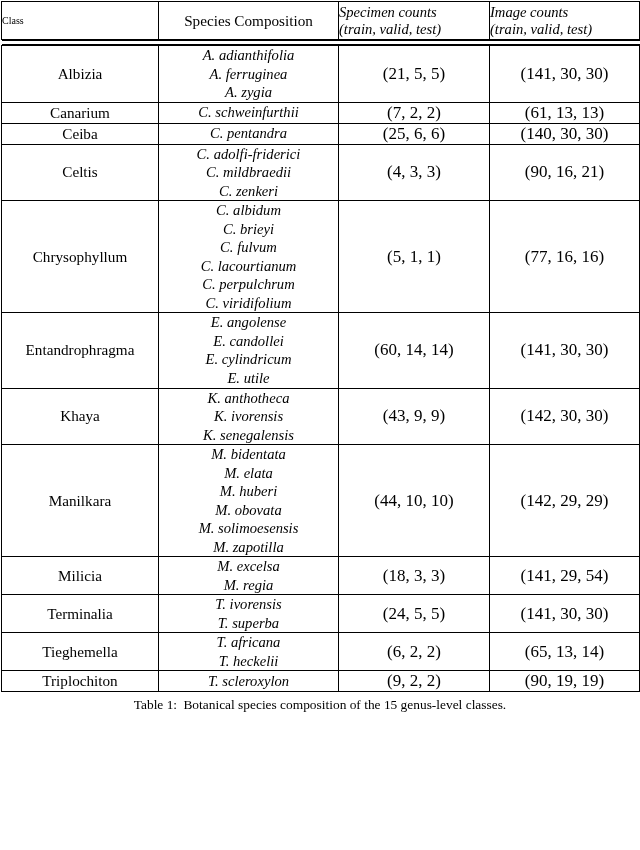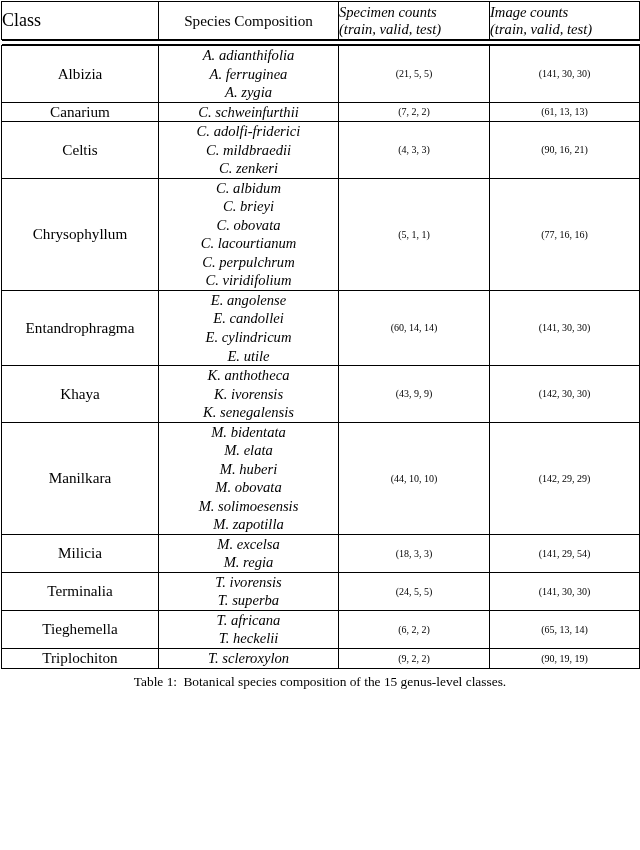--- a/index.html
+++ b/index.html
@@ -43,21 +43,21 @@
   thead th {
     border-bottom: 1px solid #000;
     padding: 3px 0 4px 0;
     height: 38px;
     box-sizing: border-box;
   }
   th.h-class {
     text-align: left;
     padding-left: 8px;
     font-style: normal;
-    font-size: 18px;
+    font-size: 10px;
   }
   th.h-species {
     text-align: center;
     font-style: normal;
     font-size: 15.2px;
   }
   th.h-counts {
     text-align: left;
     font-style: italic;
     font-size: 14.6px;
@@ -91,21 +91,21 @@
     text-align: center;
     font-style: italic;
     line-height: 1.27;
     padding: 2px 2px;
     font-size: 14.6px;
   }
   td.cell-species .sp { display: block; white-space: nowrap; }
   td.cell-num {
     text-align: center;
     font-style: normal;
-    font-size: 10px;
+    font-size: 17px;
   }
 
   
   .caption {
     margin-top: 5px;
     text-align: center;
     font-size: 13.4px;
     padding: 0 4px;
     line-height: 1.2;
   }
@@ -155,35 +155,43 @@
         </tr>
         <tr>
           <td class="cell-class">Canarium</td>
           <td class="cell-species">
             <span class="sp">C. schweinfurthii</span>
           </td>
           <td class="cell-num">(7, 2, 2)</td>
           <td class="cell-num">(61, 13, 13)</td>
         </tr>
         <tr>
+          <td class="cell-class">Ceiba</td>
+          <td class="cell-species">
+            <span class="sp">C. pentandra</span>
+          </td>
+          <td class="cell-num">(25, 6, 6)</td>
+          <td class="cell-num">(140, 30, 30)</td>
+        </tr>
+        <tr>
           <td class="cell-class">Celtis</td>
           <td class="cell-species">
             <span class="sp">C. adolfi-friderici</span>
             <span class="sp">C. mildbraedii</span>
             <span class="sp">C. zenkeri</span>
           </td>
           <td class="cell-num">(4, 3, 3)</td>
           <td class="cell-num">(90, 16, 21)</td>
         </tr>
         <tr>
           <td class="cell-class">Chrysophyllum</td>
           <td class="cell-species">
             <span class="sp">C. albidum</span>
             <span class="sp">C. brieyi</span>
-            <span class="sp">C. obovata</span>
+            <span class="sp">C. fulvum</span>
             <span class="sp">C. lacourtianum</span>
             <span class="sp">C. perpulchrum</span>
             <span class="sp">C. viridifolium</span>
           </td>
           <td class="cell-num">(5, 1, 1)</td>
           <td class="cell-num">(77, 16, 16)</td>
         </tr>
         <tr>
           <td class="cell-class">Entandrophragma</td>
           <td class="cell-species">

